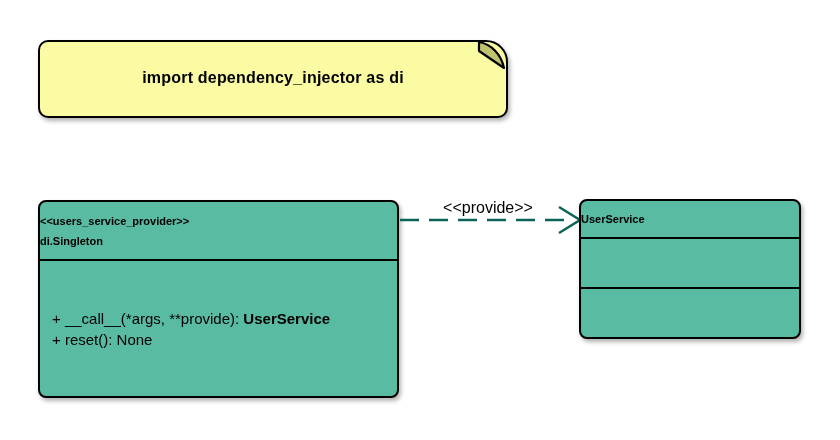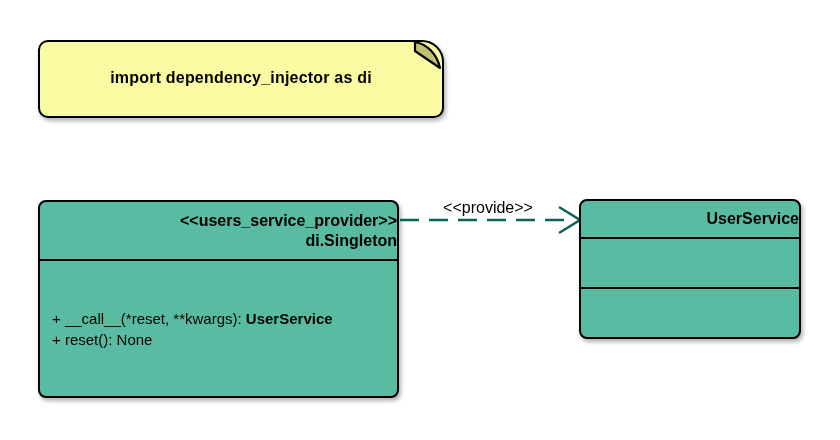--- a/index.html
+++ b/index.html
@@ -15,21 +15,21 @@
     height: 440px;
     background: #ffffff;
     overflow: hidden;
   }
 
   
   .note {
     position: absolute;
     left: 38px;
     top: 40px;
-    width: 406px;
+    width: 470px;
     height: 78px;
     box-sizing: border-box;
     background: #FBFBA3;
     border: 2px solid #000000;
     border-radius: 10px 22px 10px 10px;
     box-shadow: 2px 3px 4px rgba(0,0,0,0.30);
     display: flex;
     align-items: center;
     justify-content: center;
   }
@@ -67,24 +67,24 @@
   }
   .service-class {
     left: 579px;
     top: 199px;
     width: 222px;
     height: 140px;
   }
   .uml-header {
     display: flex;
     flex-direction: column;
-    align-items: flex-end;
+    align-items: flex-start;
     justify-content: center;
     font-weight: bold;
-    font-size: 16px;
+    font-size: 11px;
     line-height: 20px;
     text-align: center;
   }
   .provider-class .uml-header { height: 57px; flex: none; }
   .service-class .uml-header { height: 36px; flex: none; }
   .uml-section {
     box-sizing: border-box;
     border-top: 2px solid #000000;
     display: flex;
     flex-direction: column;
@@ -128,21 +128,21 @@
     </svg>
     <div class="note-text">import dependency_injector as di</div>
   </div>
 
   <div class="uml-class provider-class">
     <div class="uml-header">
       <div>&lt;&lt;users_service_provider&gt;&gt;</div>
       <div>di.Singleton</div>
     </div>
     <div class="uml-section methods-section">
-      <div class="member"><span>+ __call__(*reset, **kwargs): </span><span class="type">UserService</span></div>
+      <div class="member"><span>+ __call__(*args, **provide): </span><span class="type">UserService</span></div>
       <div class="member"><span>+ reset(): None</span><span class="type"></span></div>
     </div>
   </div>
 
   <div class="provide-label">&lt;&lt;provide&gt;&gt;</div>
   <svg class="provide-arrow" viewBox="0 0 184 36" xmlns="http://www.w3.org/2000/svg">
     <line x1="1" y1="18" x2="168" y2="18" stroke="#0B6357" stroke-width="2.5" stroke-dasharray="19 10"></line>
     <path d="M160 5 L181 18 L160 31" fill="none" stroke="#0B6357" stroke-width="2.5"></path>
   </svg>
 

